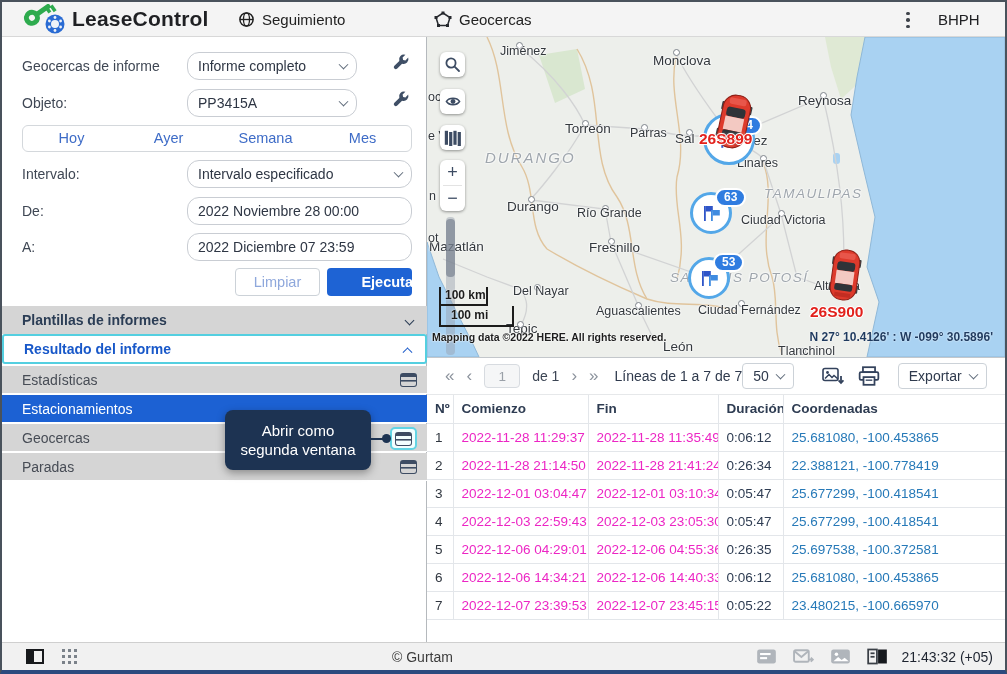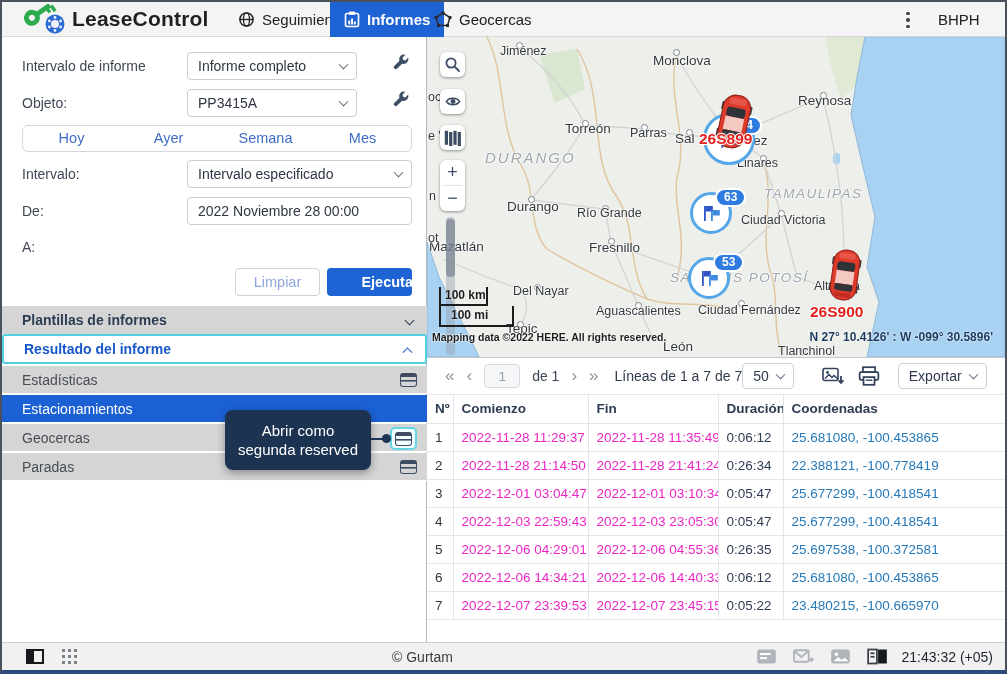--- a/index.html
+++ b/index.html
@@ -20,21 +20,21 @@
   #tab-track { left:222px; }
   #tab-reports { left:328px; }
   #tab-geofences { left:418px; }
   #kebab { left:898px; top:7px; width:16px; height:22px; display:flex; flex-direction:column; align-items:center; gap:3px; justify-content:center; }
   #kebab i { width:3.5px; height:3.5px; border-radius:50%; background:#3f444b; }
   #user-name { left:936px; top:9px; font-size:15px; color:#202124; }
 
   
   #left-panel { left:0; top:35px; width:425px; height:605px; background:#fff; border-right:1px solid #b5b9bd; z-index:20; }
   .form-label { left:20px; font-size:14px; color:#3f4754; }
-  .field { background:#fff; border:1px solid #c9cdd3; border-radius:4px; height:28px; font-size:14px; color:#2e3644; display:flex; align-items:center; padding:0 26px 0 10px; white-space:nowrap; overflow:hidden; }
+  .field { background:#fff; border:1px solid #c9cdd3; border-radius:12px; height:28px; font-size:14px; color:#2e3644; display:flex; align-items:center; padding:0 26px 0 10px; white-space:nowrap; overflow:hidden; }
   .chev { position:absolute; right:9px; top:50%; width:7px; height:7px; border-right:1.7px solid #5f6b7a; border-bottom:1.7px solid #5f6b7a; transform:translateY(-70%) rotate(45deg); }
   #quick-bar { left:20px; top:88px; width:390px; height:27px; border:1px solid #d4d8dc; border-radius:6px; background:#fff; display:flex; }
   #quick-bar span { flex:1; text-align:center; line-height:25px; font-size:14.5px; color:#3e6cc7; }
   .btn { border-radius:4px; font-size:14.5px; display:flex; align-items:center; justify-content:center; height:28px; }
   #btn-clear { left:233px; top:231px; width:85px; background:#fff; border:1px solid #ccd2d8; color:#8fa8dc; }
   #btn-exec  { left:325px; top:231px; width:85px; background:#1e63d4; color:#fff; font-weight:bold;padding-left:41px; }
   .wrench { width:18px; height:18px; }
 
   .sec-header { left:0; width:425px; height:28px; background:#d5d5d5; display:flex; align-items:center; padding:0 14px 0 20px; font-size:14px; font-weight:bold; color:#2b3d55; }
   .sec-header .chev { position:static; margin-left:auto; border-color:#2b3d55; transform:rotate(45deg); }
@@ -130,30 +130,20 @@
   <div id="app-title" class="abs">LeaseControl</div>
 
   <div id="tab-track" class="tab abs">
     <svg width="17" height="17" viewBox="0 0 18 18">
       <circle cx="9" cy="9" r="7" fill="none" stroke="#222" stroke-width="1.6"></circle>
       <ellipse cx="9" cy="9" rx="3.2" ry="7" fill="none" stroke="#222" stroke-width="1.4"></ellipse>
       <line x1="2" y1="9" x2="16" y2="9" stroke="#222" stroke-width="1.4"></line>
     </svg>
     <span>Seguimiento</span>
   </div>
-  <div id="tab-reports" class="tab active abs">
-    <svg width="16" height="17" viewBox="0 0 16 17">
-      <rect x="1.5" y="2.5" width="13" height="13" rx="1.5" fill="none" stroke="#fff" stroke-width="1.6"></rect>
-      <rect x="5" y="0.5" width="6" height="3.4" rx="1" fill="#fff"></rect>
-      <rect x="4.3" y="9.5" width="1.9" height="4" fill="#fff"></rect>
-      <rect x="7.1" y="7.5" width="1.9" height="6" fill="#fff"></rect>
-      <rect x="9.9" y="10.5" width="1.9" height="3" fill="#fff"></rect>
-    </svg>
-    <span>Informes</span>
-  </div>
   <div id="tab-geofences" class="tab abs">
     <svg width="18" height="17" viewBox="0 0 18 17">
       <polygon points="9,2 16,6.5 13.5,14.5 4.5,14.5 2,6.5" fill="none" stroke="#26292e" stroke-width="1.5"></polygon>
       <g fill="#26292e">
         <rect x="7.5" y="0.5" width="3" height="3"></rect>
           <rect x="14.5" y="5" width="3" height="3"></rect>
         <rect x="12" y="13" width="3" height="3"></rect>
           <rect x="3" y="13" width="3" height="3"></rect>
           <rect x="0.5" y="5" width="3" height="3"></rect>
       </g>
@@ -163,21 +153,21 @@
 
   <div id="kebab" class="abs">
       <i></i>
       <i></i>
       <i></i>
     </div>
   <div id="user-name" class="abs">BHPH</div>
 </div>
 
 <div id="left-panel" class="abs">
-  <div class="form-label abs" style="top:21px">Intervalo de informe</div>
+  <div class="form-label abs" style="top:21px">Geocercas de informe</div>
   <div class="field abs" style="left:185px; top:15px; width:170px">
     <span>Informe completo</span>
       <i class="chev"></i>
   </div>
   <svg class="wrench abs" style="left:390px; top:16px" viewBox="0 0 18 18">
     <path d="M16.2 4.6a4.8 4.8 0 0 1-6.1 6.1L5 15.8a2 2 0 0 1-2.8-2.8l5.1-5.1a4.8 4.8 0 0 1 6.1-6.1L10.6 4.6l.5 2.3 2.3.5 2.8-2.8z" fill="#3f4f66"></path>
   </svg>
 
   <div class="form-label abs" style="top:58px">Objeto:</div>
   <div class="field abs" style="left:185px; top:52px; width:170px">
@@ -200,20 +190,23 @@
     <span>Intervalo especificado</span>
       <i class="chev"></i>
   </div>
 
   <div class="form-label abs" style="top:166px">De:</div>
   <div class="field abs" style="left:185px; top:160px; width:225px; padding-right:10px">
     <span>2022 Noviembre 28 00:00</span>
   </div>
 
   <div class="form-label abs" style="top:202px">A:</div>
+  <div class="field abs" style="left:185px; top:196px; width:225px; padding-right:10px">
+    <span>2022 Diciembre 07 23:59</span>
+  </div>
 
   <div id="btn-clear" class="btn abs">Limpiar</div>
   <div id="btn-exec" class="btn abs">Ejecutar</div>
 
   <div class="sec-header abs" style="top:269px">
     <span>Plantillas de informes</span>
     <i class="chev"></i>
   </div>
   <div id="sec-result" class="sec-header abs">
     <span>Resultado del informe</span>
@@ -233,21 +226,21 @@
   <div class="list-item abs" style="top:416px">
     <span>Paradas</span>
     <i class="win-icon"></i>
   </div>
 
   <div id="geo-icon-box" class="abs">
     <i class="win-icon"></i>
   </div>
   <div id="tooltip" class="abs">
     <div>Abrir como</div>
-    <div>segunda reserved</div>
+    <div>segunda ventana</div>
   </div>
   <div id="tip-line" class="abs"></div>
   <div id="tip-dot" class="abs"></div>
 </div>
 
 <div id="map" class="abs">
   <svg width="578" height="320" viewBox="0 0 578 320" style="position:absolute;left:0;top:0">
     <rect width="578" height="320" fill="#edefeb"></rect>
     <path d="M112 18 L150 12 L158 52 L128 66 Z" fill="#d9e7d0"></path>
     <path d="M398 0 L440 0 L436 42 L414 62 L404 30 Z" fill="#dfe9d4"></path>

